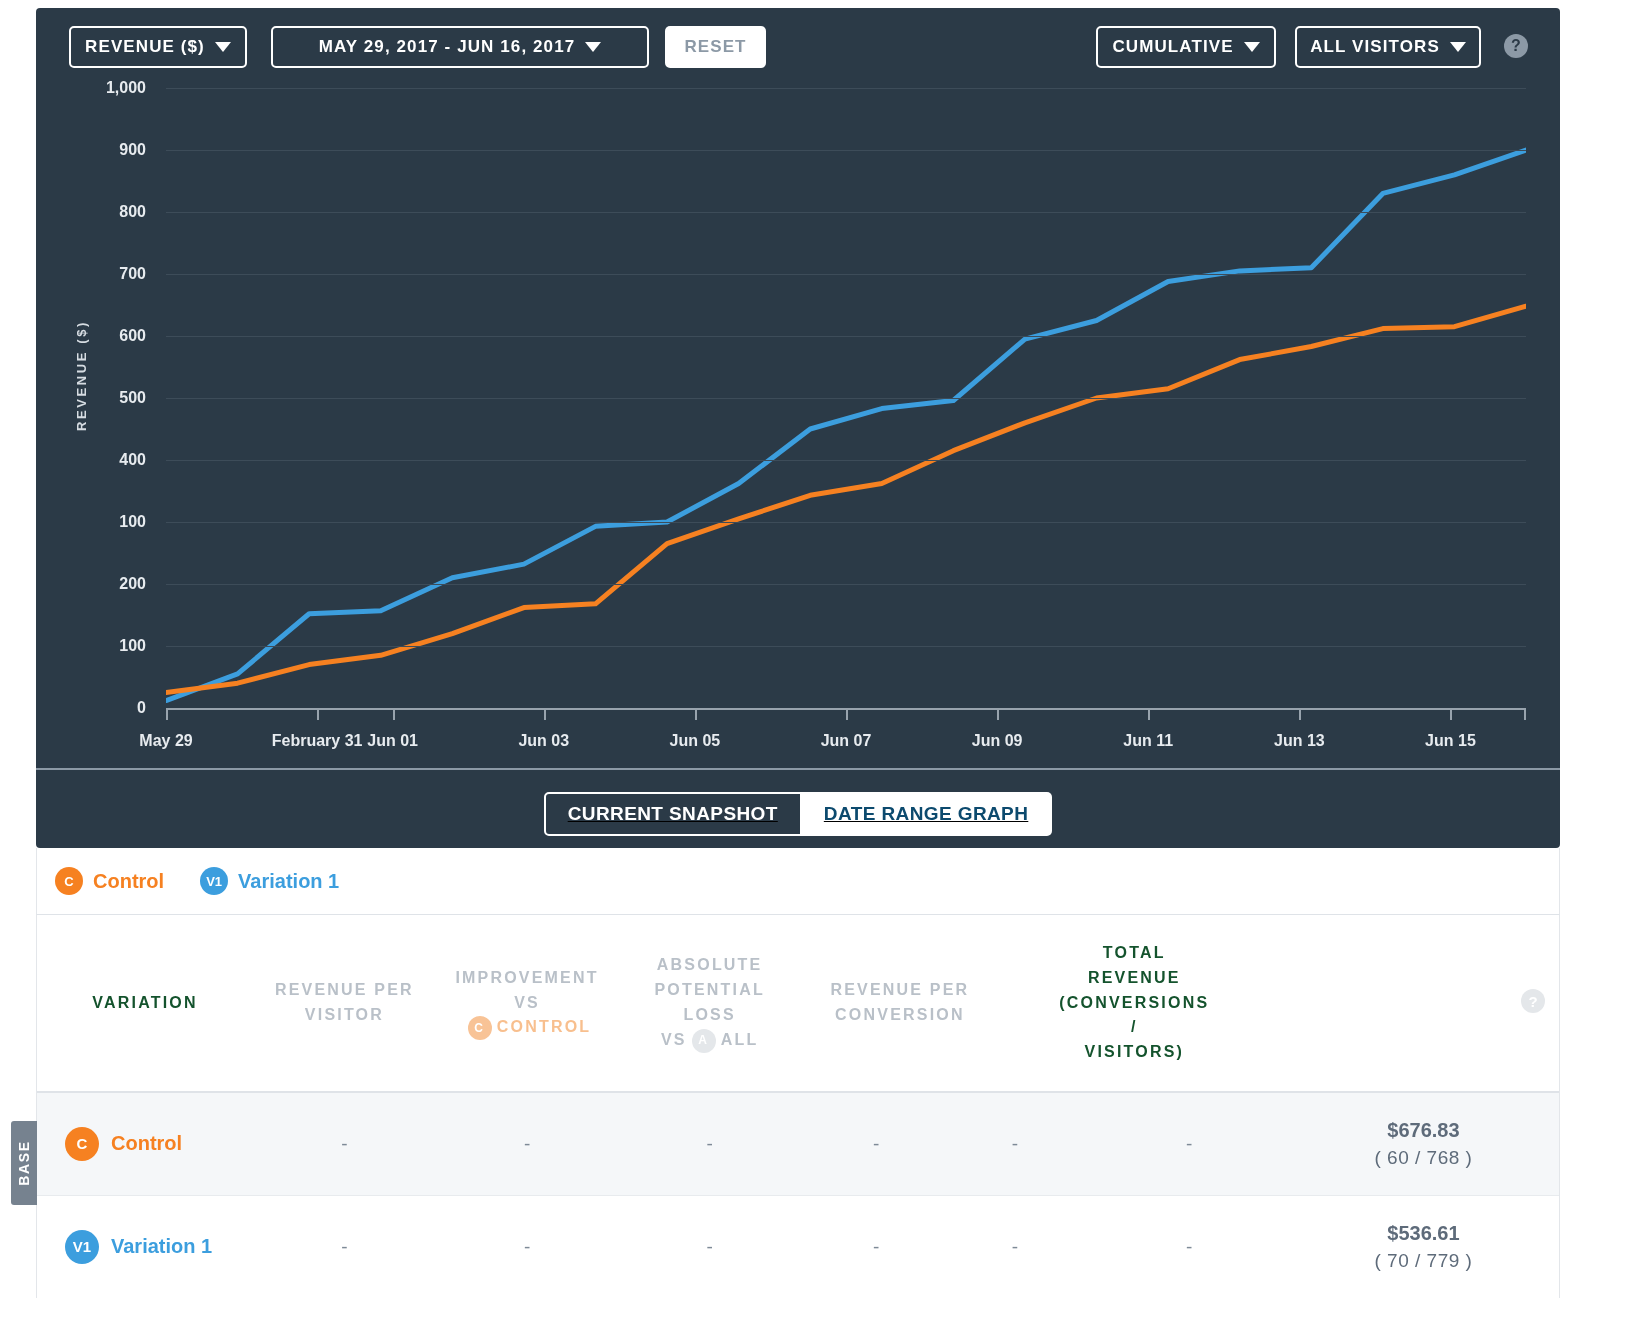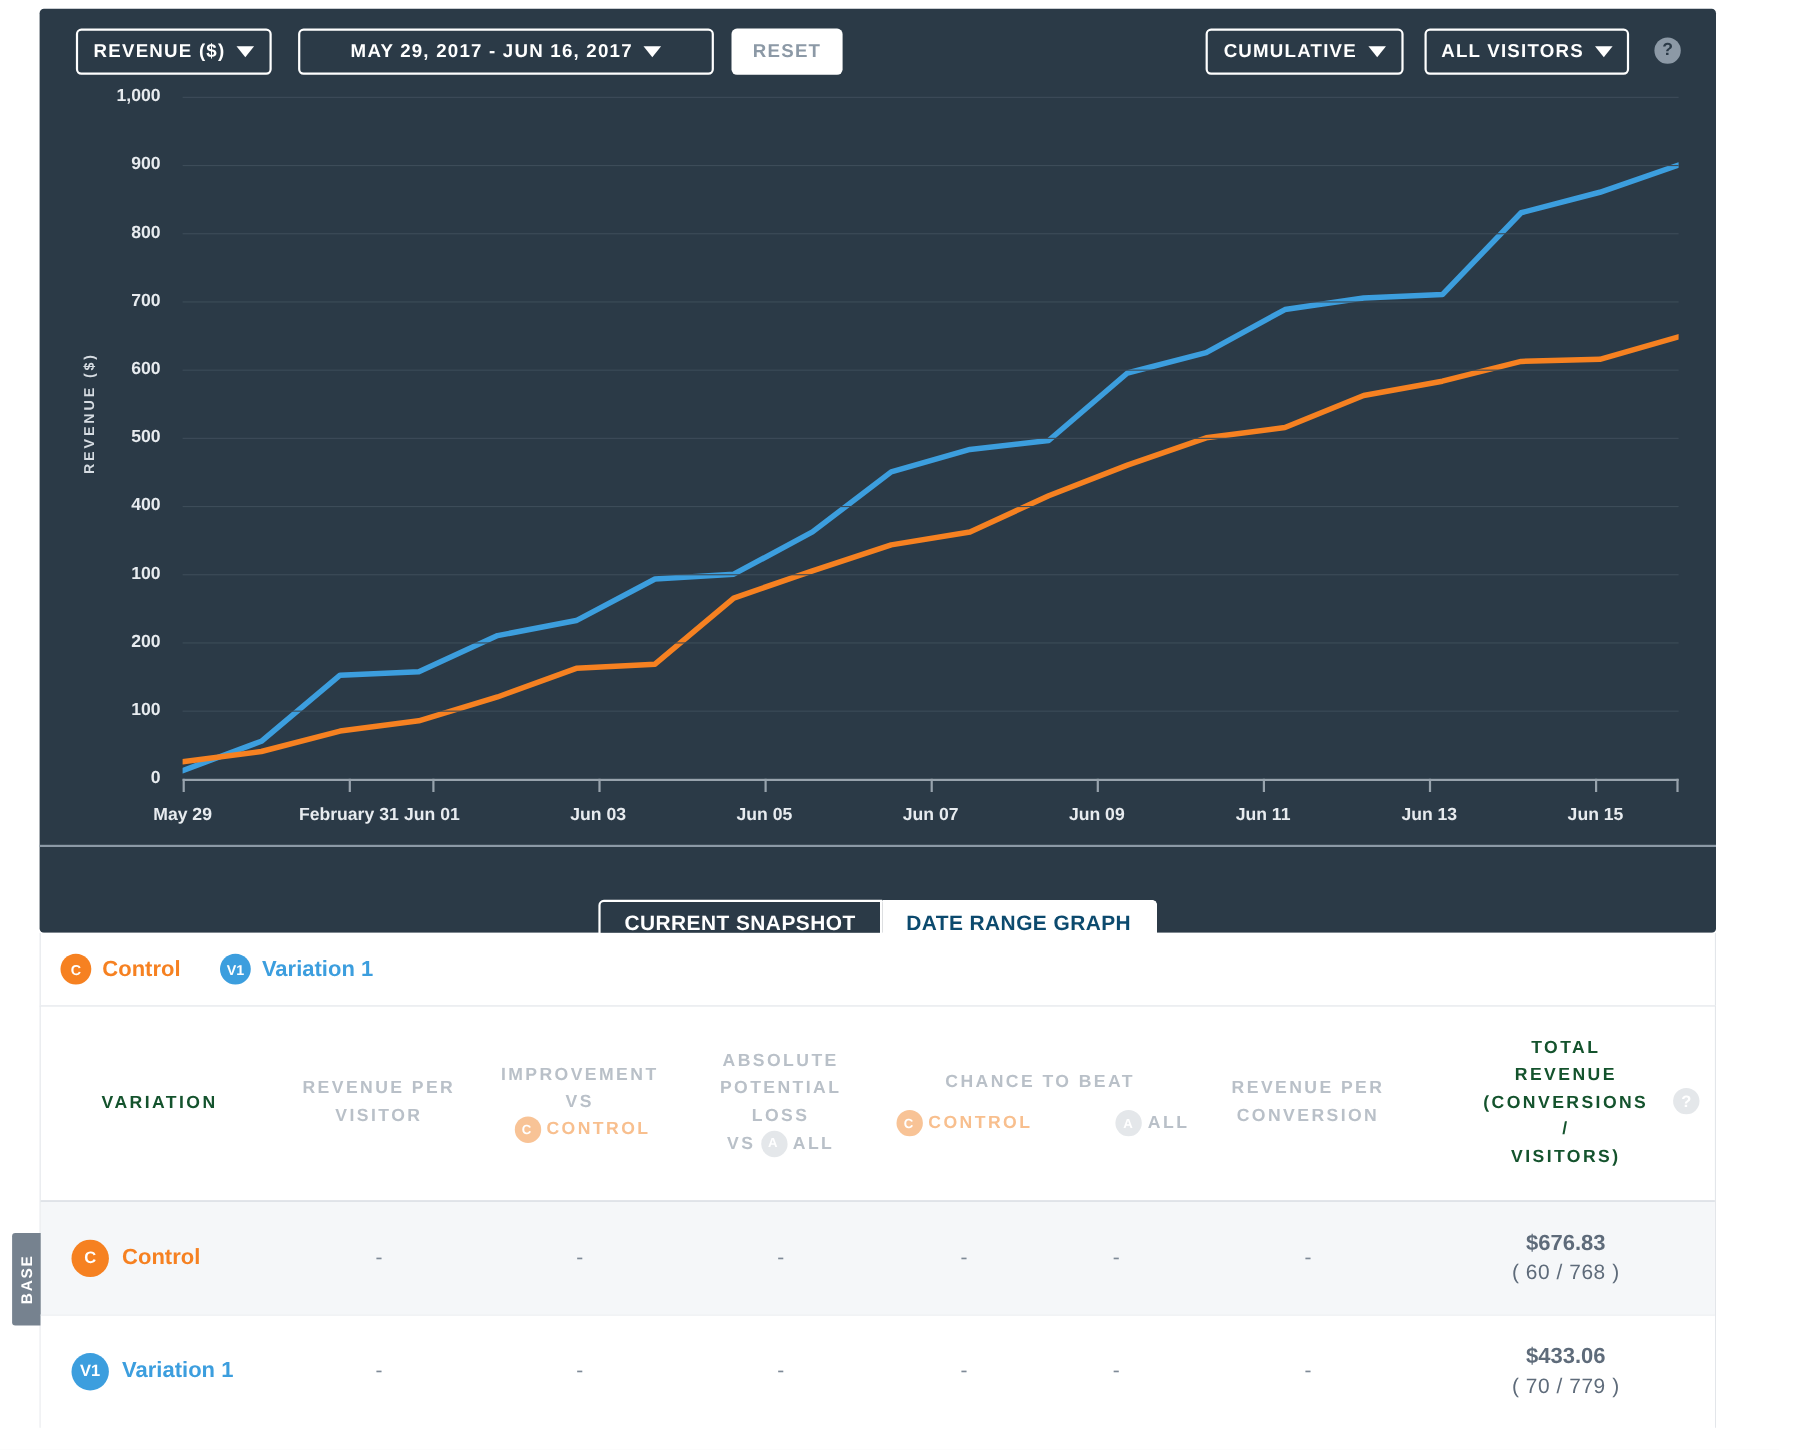--- a/index.html
+++ b/index.html
@@ -167,25 +167,26 @@
 
   
   .tabstrip-sep {
     position: absolute;
     left: 0; top: 760px;
     width: 100%; height: 2px;
     background: #8c99a6;
   }
   .tabstrip {
     position: absolute;
-    left: 0; top: 788px;
+    left: 0; top: 762px;
     width: 100%; height: 87px;
     display: flex;
     align-items: center;
     justify-content: center;
+    text-decoration: underline;
   }
   .tabgroup { display: flex; }
   .tab {
     font-weight: bold;
     font-size: 19px;
     letter-spacing: 0.4px;
     height: 44px;
     padding: 0 22px;
     display: flex;
     align-items: center;
@@ -512,30 +513,20 @@
       <div class="th c-apl">
         <span>
           <span class="sub">ABSOLUTE</span>
           <span class="sub">POTENTIAL</span>
           <span class="sub">LOSS</span>
           <span class="sub">
             <span>VS</span><span class="mini a">A</span><span>ALL</span>
           </span>
         </span>
       </div>
-      <div class="th c-ctb">
-        <span>
-          <span class="sub">CHANCE TO BEAT</span>
-          <span class="sub" style="margin-top:12px;">
-            <span class="mini c">C</span><span class="inline-c">CONTROL</span>
-            <span style="display:inline-block;width:58px;"></span>
-            <span class="mini a">A</span><span class="inline-a">ALL</span>
-          </span>
-        </span>
-      </div>
       <div class="th c-rpc">
         <span>
           <span class="sub">REVENUE PER</span>
           <span class="sub">CONVERSION</span>
         </span>
       </div>
       <div class="th dark c-total">
         <span>
           <span class="sub">TOTAL</span>
           <span class="sub">REVENUE</span>
@@ -606,19 +597,19 @@
           </div>
           <div style="flex:1;text-align:center;">
             <span class="dash">-</span>
           </div>
         </div>
       </div>
       <div class="td c-rpc">
         <span class="dash">-</span>
       </div>
       <div class="td c-total">
-        <div class="total-main">$433.06</div>
+        <div class="total-main">$536.61</div>
         <div class="total-sub">( 70 / 779 )</div>
       </div>
     </div>
 
   </div>
 </div>
 
 </body></html>

